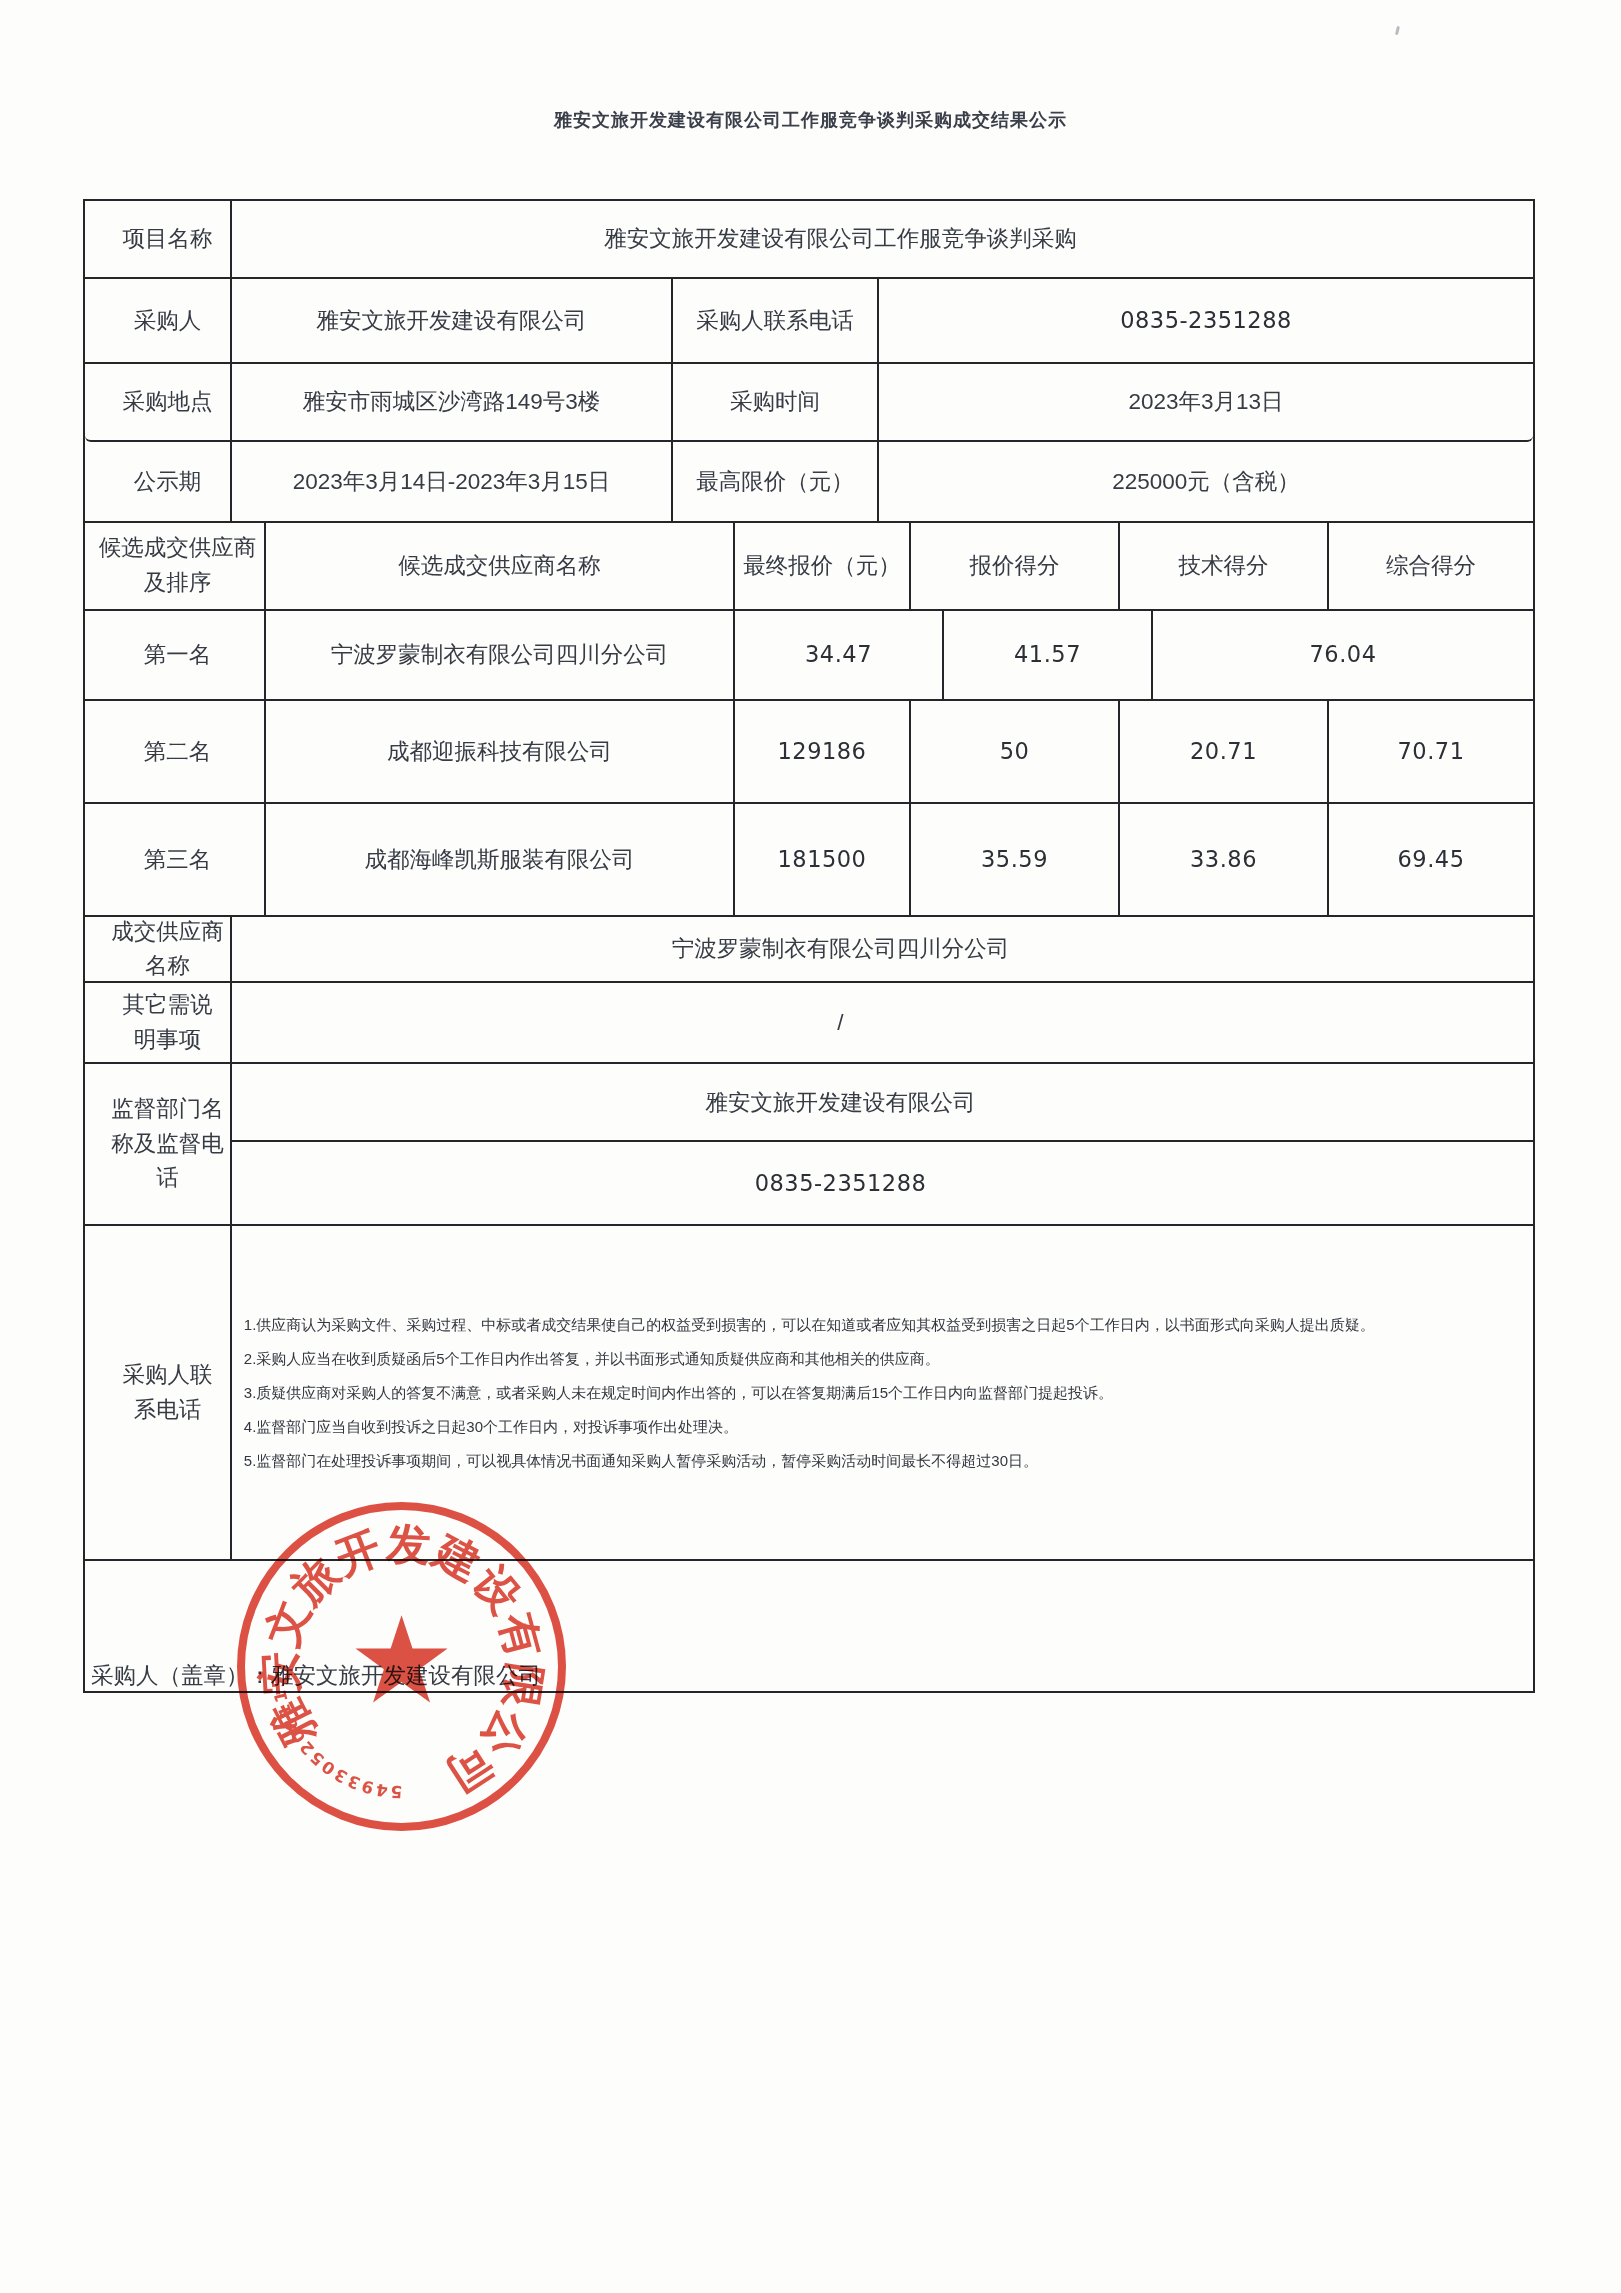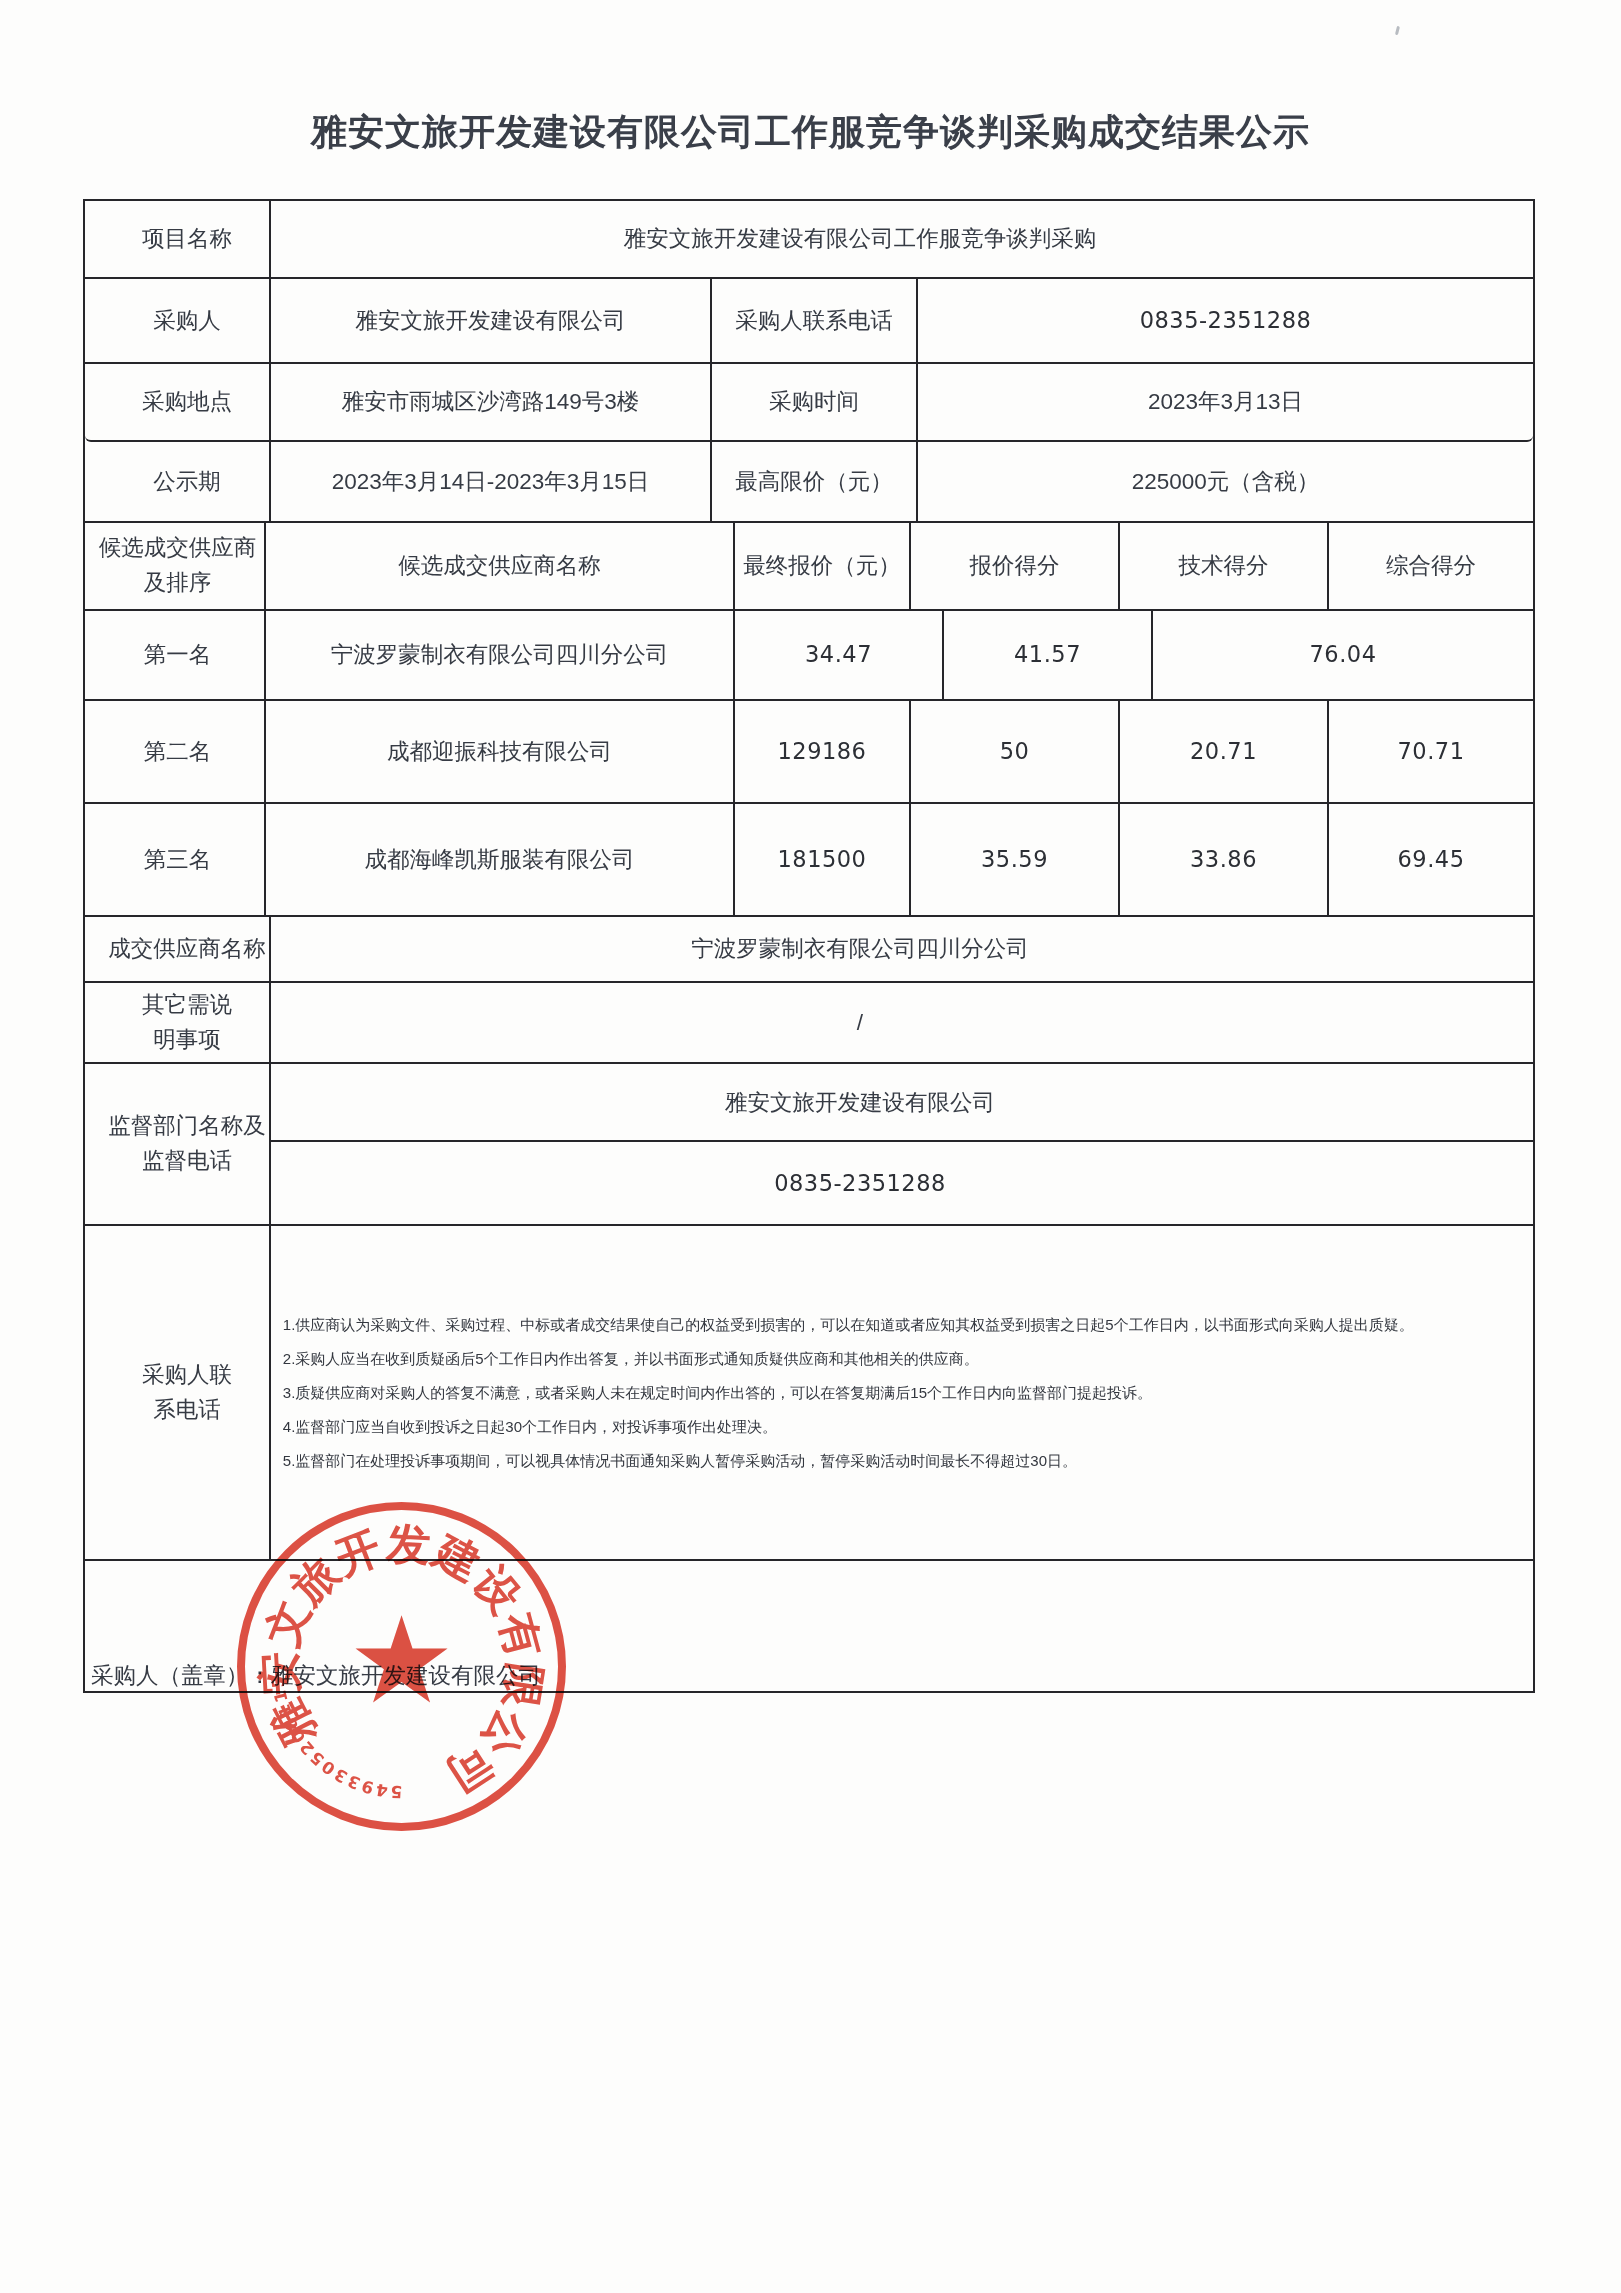--- a/index.html
+++ b/index.html
@@ -7,42 +7,42 @@
     width:1621px;height:2294px;
     background:#fdfdfc;
     font-family:"Liberation Sans","DejaVu Sans",sans-serif;
     color:#363b44;
     position:relative;
     overflow:hidden;
   }
   .page{position:absolute;inset:0;}
   .doc-title{
     position:absolute;top:108px;left:0;width:100%;
-    text-align:center;font-size:36px;font-weight:700;
+    text-align:center;font-size:18px;font-weight:700;
     letter-spacing:1px;color:#3a3f49;
   }
   .speck{position:absolute;left:1396px;top:25.5px;width:2.9px;height:8.8px;background:#9aa0a8;transform:rotate(14deg);border-radius:2px;opacity:.7;}
   
   .tbl{
     position:absolute;left:83px;top:199px;width:1448px;
     border:2px solid #26262a;
     font-size:22.5px;
   }
   .row{display:flex;border-bottom:2px solid #26262a;}
   .row.heavy{border-bottom-width:2.9px;}
   .row:last-child{border-bottom:none;}
   .cell{
     border-right:2px solid #26262a;
     display:flex;align-items:center;justify-content:center;
     text-align:center;box-sizing:border-box;
     line-height:1.5;
   }
   .cell:last-child{border-right:none;}
   
-  .wA1{width:186px;flex:none;padding-left:20px;}
+  .wA1{width:147px;flex:none;padding-left:20px;}
   .wA2{width:441px;flex:none;}
   .wA3{width:206px;flex:none;}
   .wA4{flex:1;}
   
   .wR1{width:181px;flex:none;padding-left:6px;}
   .wR2{width:469px;flex:none;}
   .wR3{width:176px;flex:none;}
   .wR4{width:209px;flex:none;}
   .wR5{width:209px;flex:none;}
   .wR6{flex:1;}

